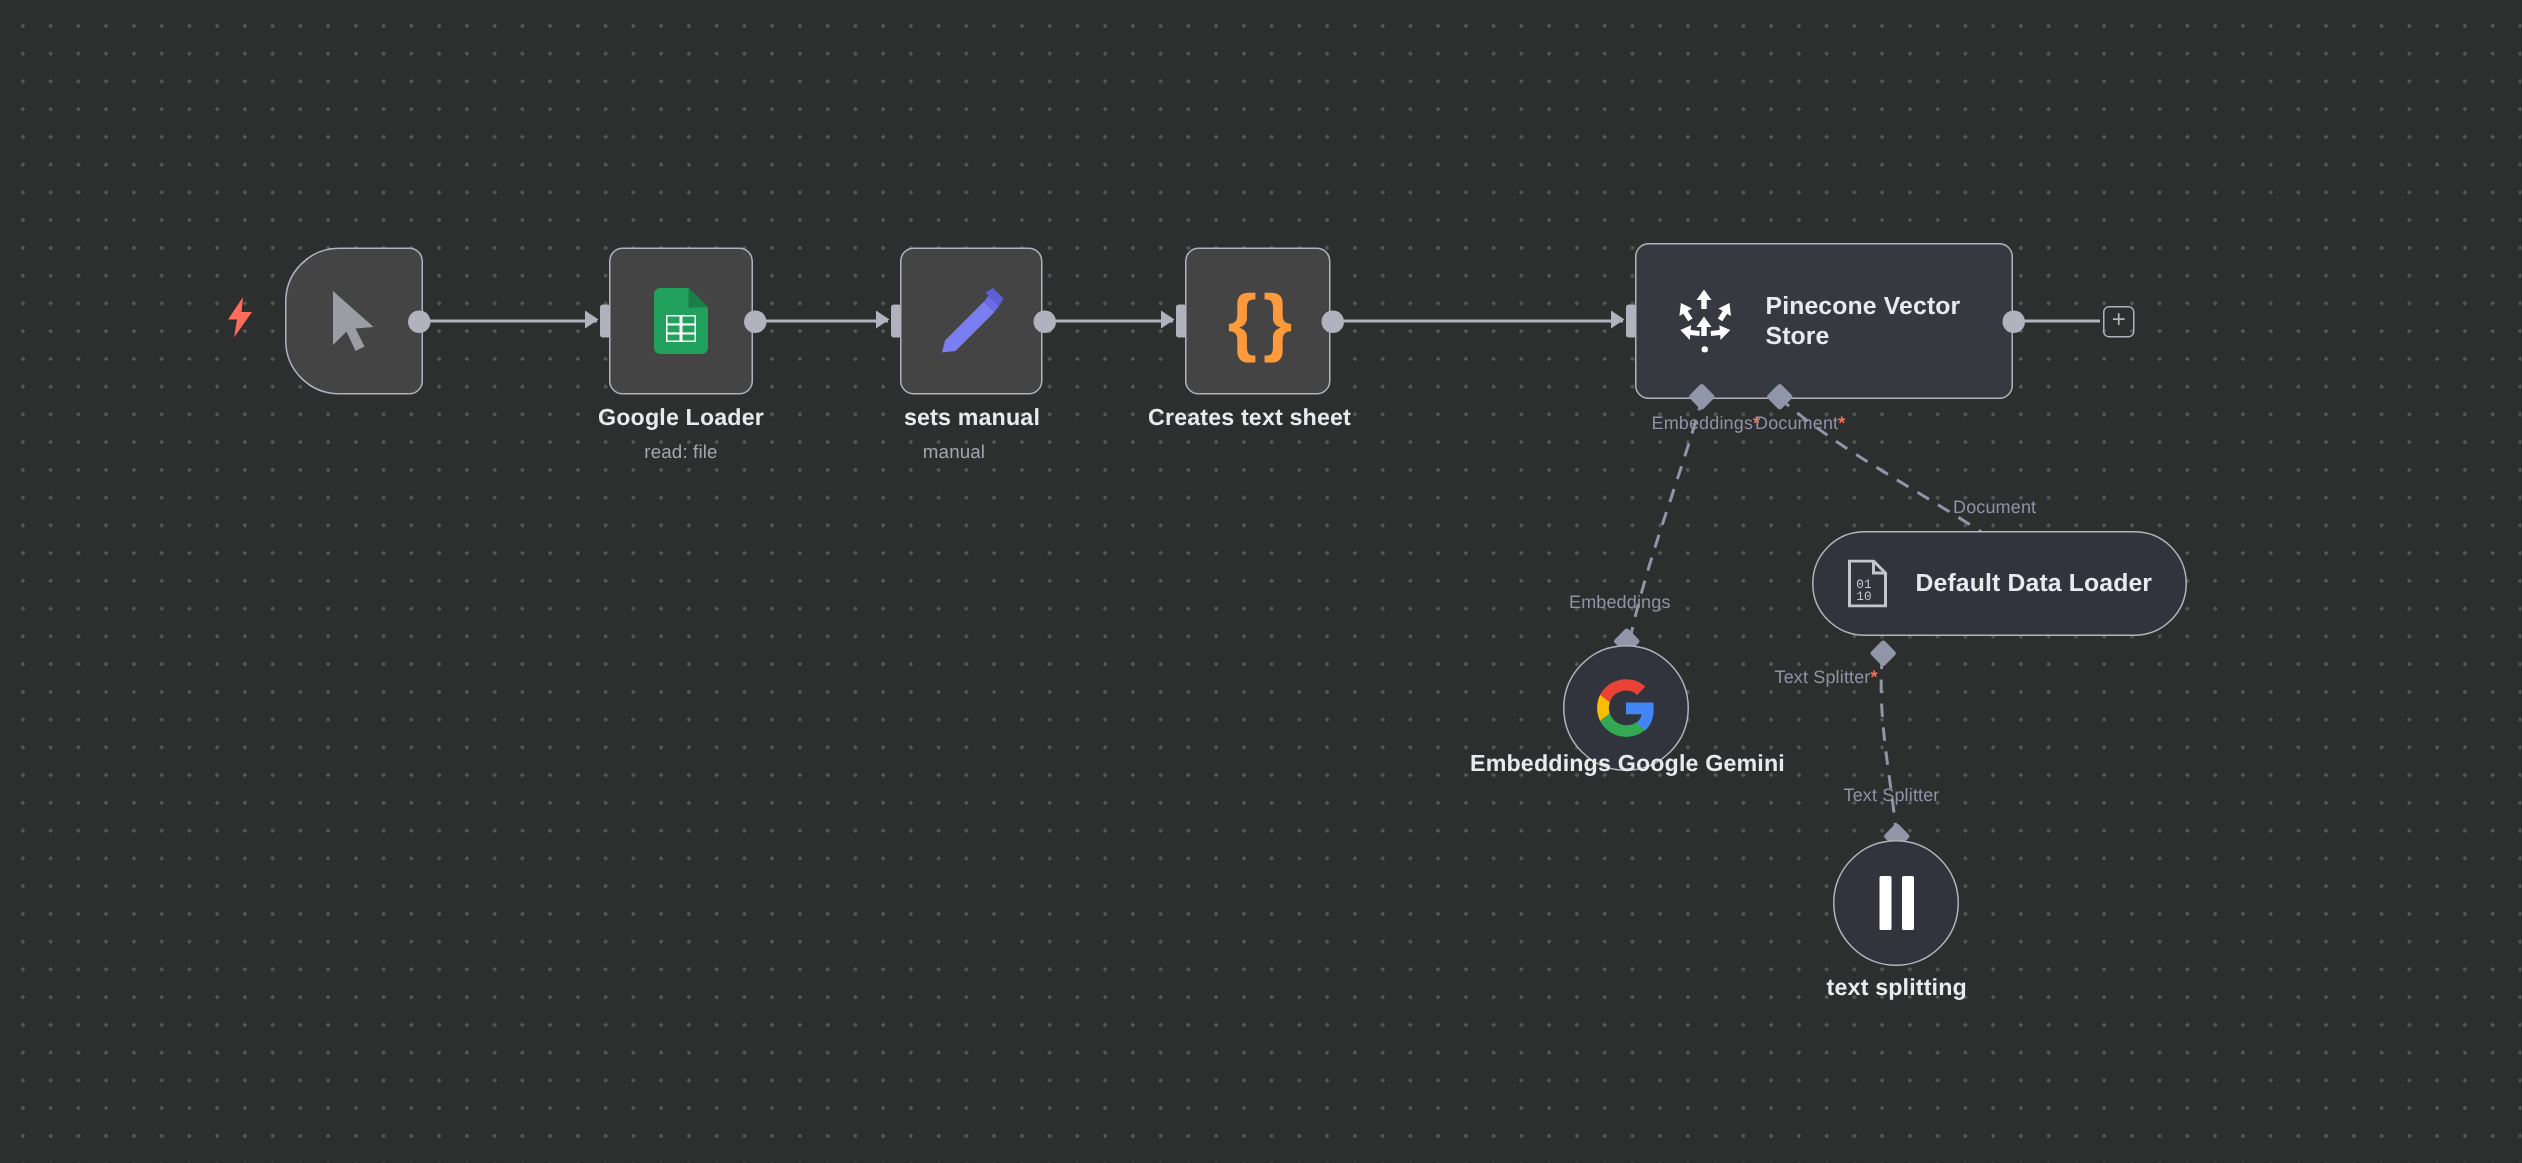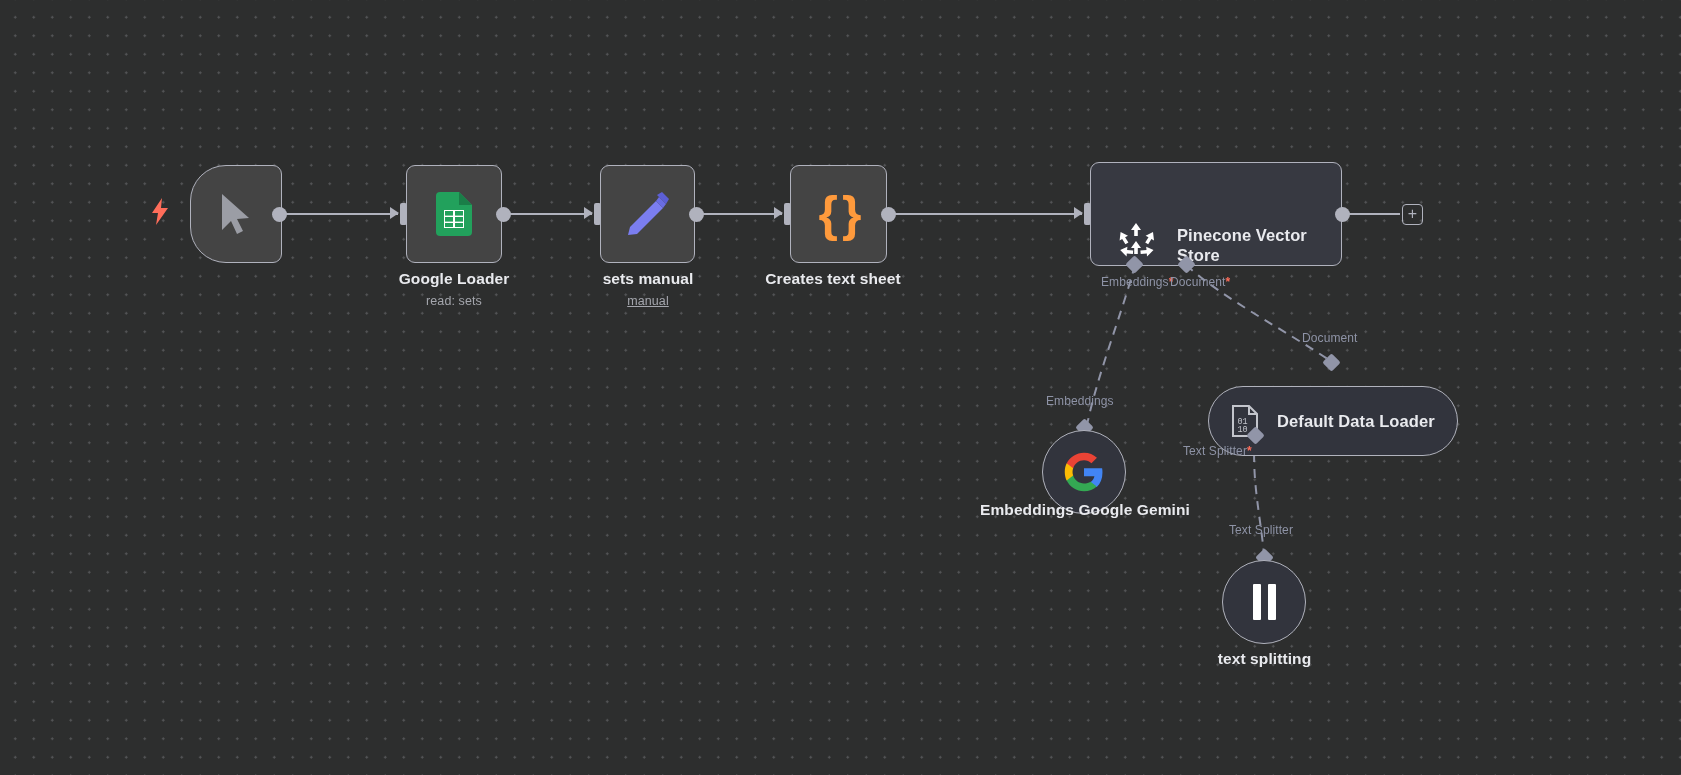--- a/index.html
+++ b/index.html
@@ -206,48 +206,48 @@
           <rect x="9" y="25" width="8" height="4.6"></rect>
           <rect x="19" y="25" width="8" height="4.6"></rect>
           <rect x="9" y="31" width="8" height="4"></rect>
           <rect x="19" y="31" width="8" height="4"></rect>
         </g>
       </svg>
     </span>
   </div>
   <div class="dot-out" style="left:496px; top:207px;"></div>
   <div class="caption" style="left:374px; top:270px; width:160px;">Google Loader</div>
-  <div class="subcaption" style="left:374px; top:294px; width:160px;">read: sets</div>
+  <div class="subcaption" style="left:374px; top:294px; width:160px;">read: file</div>
 
   <div class="bar-in" style="left:594px; top:203px;"></div>
   <div class="arrow-in" style="left:584px; top:207px;"></div>
   <div class="node" style="left:600px; top:165px; width:95px; height:98px;">
     <span class="icon-wrap">
       <svg width="44" height="44" viewBox="0 0 44 44">
         <path d="M4 35 L30 9 L37 16 L11 42 L2 43 Z" fill="#7b7ef0"></path>
         <path d="M31 3 L36 0 L43 7 L40 12 Z" fill="#5c5fd6"></path>
         <path d="M30 9 L37 16 L40 12 L33 5 Z" fill="#6a6de3"></path>
       </svg>
     </span>
   </div>
   <div class="dot-out" style="left:689px; top:207px;"></div>
   <div class="caption" style="left:568px; top:270px; width:160px;">sets manual</div>
-  <div class="subcaption" style="left:568px; top:294px; width:160px;text-decoration:underline;">manual</div>
+  <div class="subcaption" style="left:556px; top:294px; width:160px;">manual</div>
 
   <div class="bar-in" style="left:784px; top:203px;"></div>
   <div class="arrow-in" style="left:774px; top:207px;"></div>
   <div class="node" style="left:790px; top:165px; width:97px; height:98px;">
     <span class="curly">{ }</span>
   </div>
   <div class="dot-out" style="left:881px; top:207px;"></div>
   <div class="caption" style="left:733px; top:270px; width:200px;">Creates text sheet</div>
 
   <div class="bar-in" style="left:1084px; top:203px;"></div>
   <div class="arrow-in" style="left:1074px; top:207px;"></div>
-  <div class="node wide" style="left:1090px; top:162px; width:252px; height:104px;align-items:flex-end;">
+  <div class="node wide" style="left:1090px; top:162px; width:252px; height:104px;">
     <span class="icon-wrap">
       <svg width="40" height="42" viewBox="0 0 40 42" fill="#ffffff">
         <g>
           <path d="M19 0 L24 7 H20.8 V13 H17.2 V7 H14 Z"></path>
           <path d="M36 9 L37 17.6 L34.4 16.1 L31.2 21.2 L28.2 19.4 L31.5 14.3 L28.6 12.7 Z"></path>
           <path d="M3.6 9 L11 12.7 L8.1 14.3 L11.4 19.4 L8.4 21.2 L5.2 16.1 L2.6 17.6 Z"></path>
           <path d="M19 18 L24 25 H20.8 V31 H17.2 V25 H14 Z"></path>
           <path d="M36.5 27 L30 33.6 L29.8 30.4 L23.7 31 L23.4 27.6 L29.5 27 L29.2 23.8 Z"></path>
           <path d="M3.2 27 L10.4 23.8 L10.1 27 L16.2 27.6 L15.9 31 L9.8 30.4 L9.6 33.6 Z"></path>
           <circle cx="19.5" cy="40" r="2.1"></circle>
@@ -277,21 +277,21 @@
         <path fill="#34A853" d="M24 46c5.9 0 10.9-2 14.6-5.4l-7.1-5.6c-2 1.3-4.5 2.1-7.5 2.1-5.8 0-10.7-3.9-12.4-9.1H4.2v5.8C7.9 41.2 15.4 46 24 46z"></path>
         <path fill="#FBBC05" d="M11.6 28c-.5-1.3-.7-2.7-.7-4.1s.3-2.8.7-4.1v-5.8H4.2C2.8 16.9 2 20.3 2 23.9s.8 7 2.2 9.9l7.4-5.8z"></path>
         <path fill="#EA4335" d="M24 10.7c3.3 0 6.2 1.1 8.5 3.3l6.3-6.3C34.9 4.1 29.9 2 24 2 15.4 2 7.9 6.8 4.2 13.9l7.4 5.8c1.7-5.2 6.6-9 12.4-9z"></path>
       </svg>
     </span>
   </div>
   <div class="caption" style="left:960px; top:500px; width:250px; line-height:1.25;">Embeddings Google Gemini</div>
 
   <div class="port-label" style="left:1302px; top:331px;">Document</div>
   <div class="diamond" style="left:1325px; top:356px;"></div>
-  <div class="node sub" style="left:1208px; top:386px; width:250px; height:70px;">
+  <div class="node sub" style="left:1208px; top:354px; width:250px; height:70px;">
     <span class="icon-wrap">
       <svg width="28" height="32" viewBox="0 0 28 32">
         <path d="M2 1 H18 L26 9 V31 H2 Z" fill="none" stroke="#c3c5cc" stroke-width="2"></path>
         <path d="M18 1 V9 H26" fill="none" stroke="#c3c5cc" stroke-width="2"></path>
         <g fill="#c3c5cc" font-family="'Liberation Mono', monospace" font-size="8.5">
           <text x="6.5" y="19">01</text>
           <text x="6.5" y="27">10</text>
         </g>
       </svg>
     </span>

